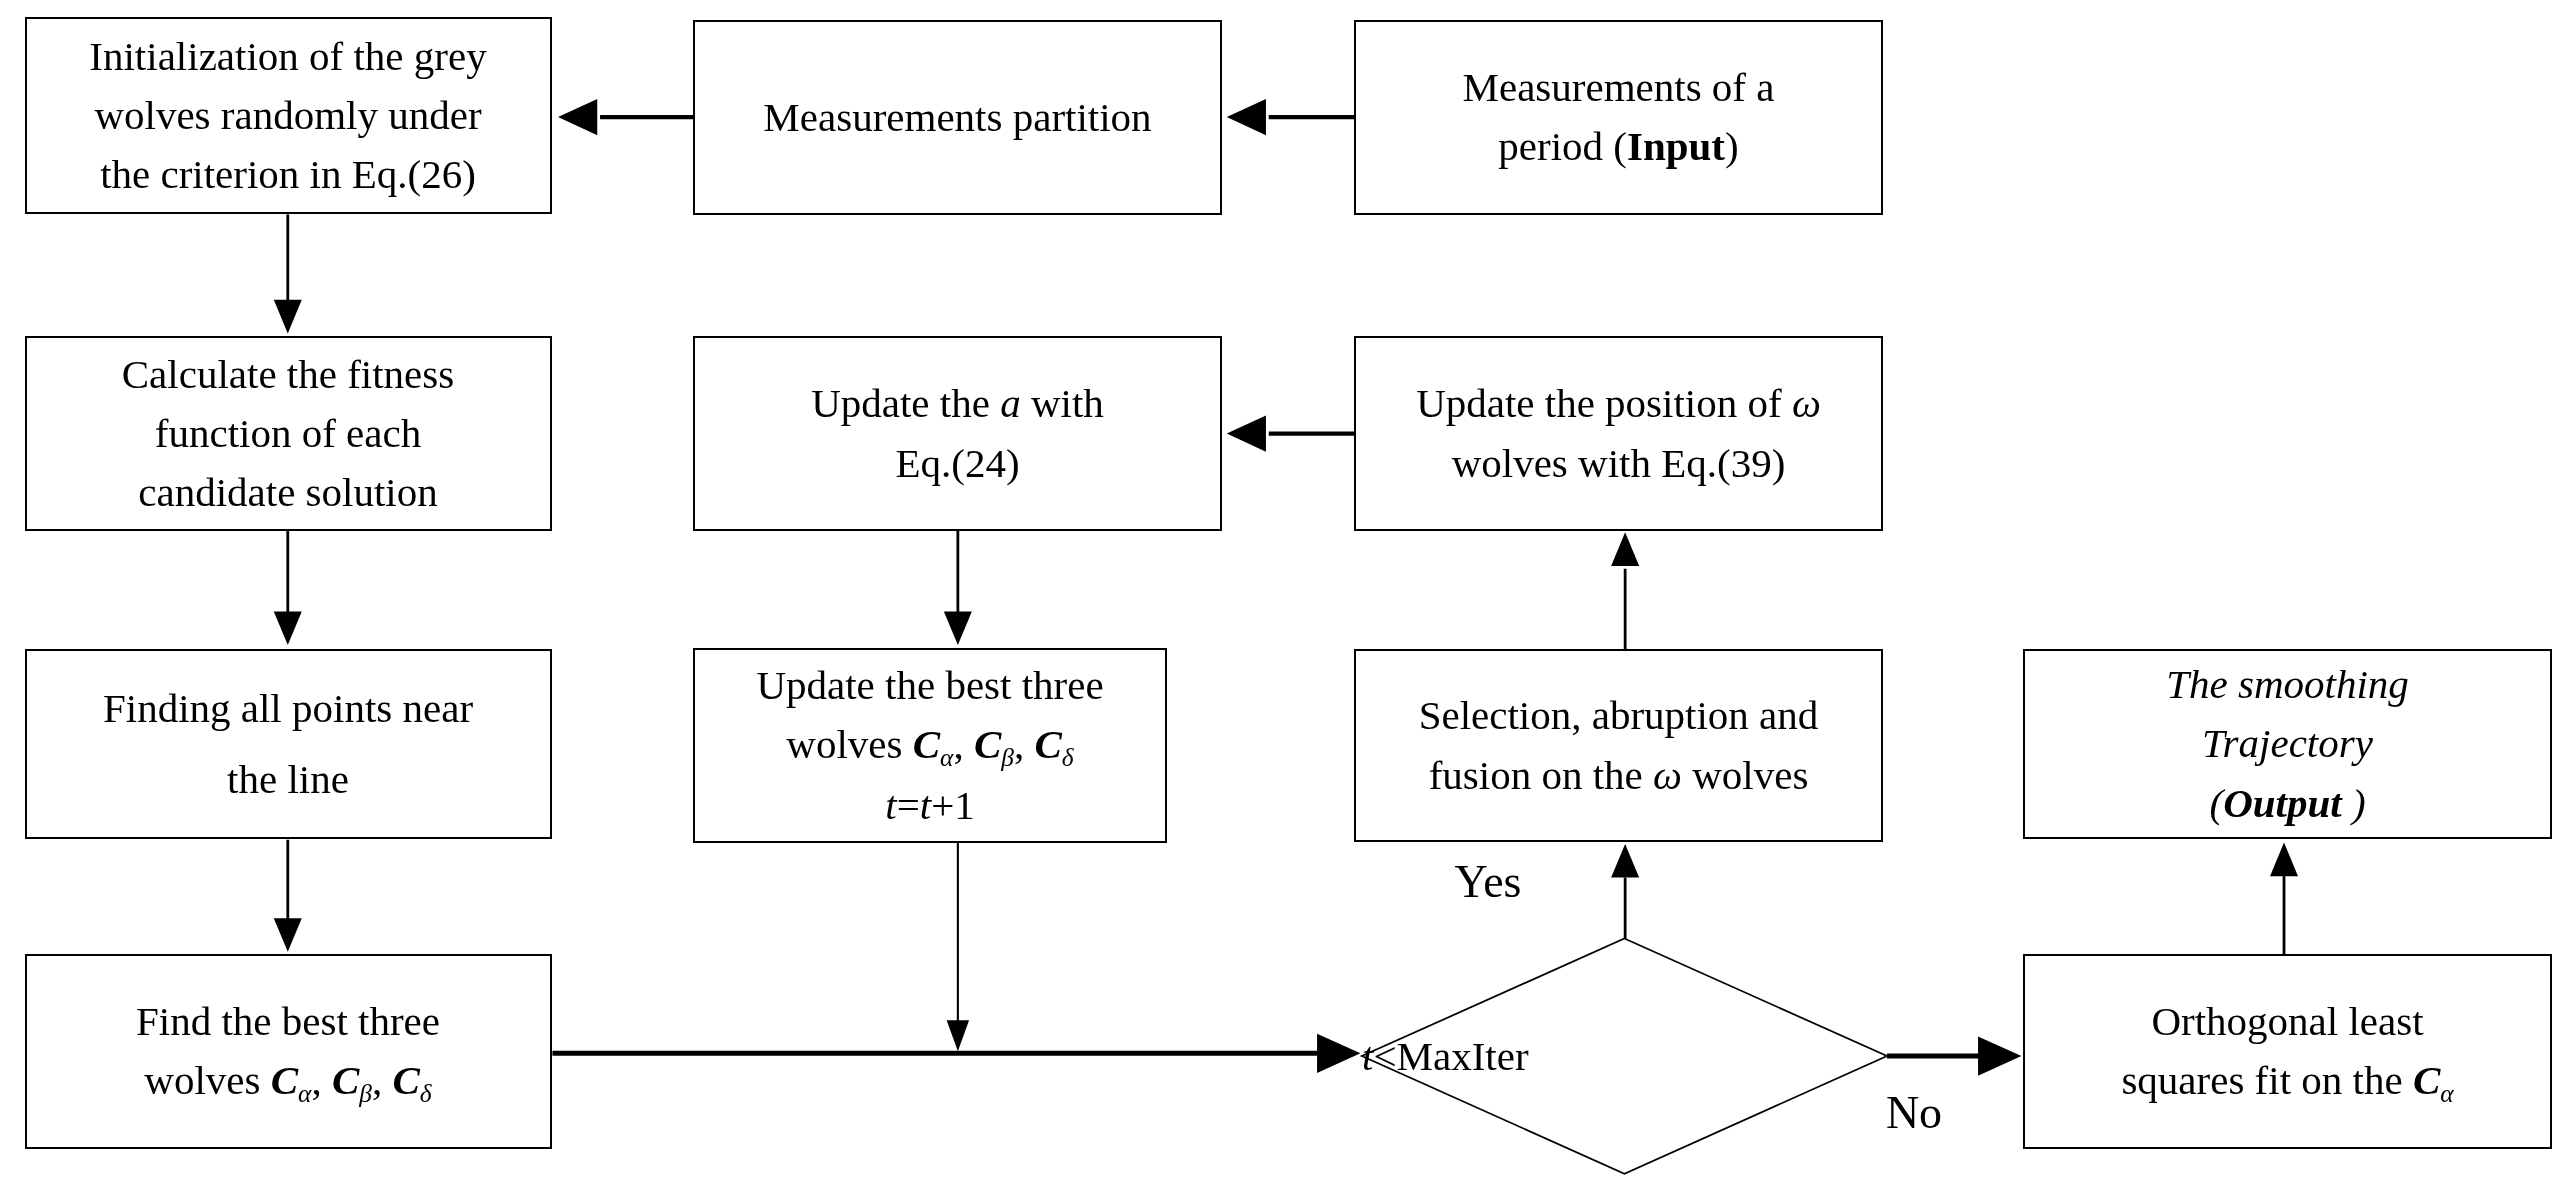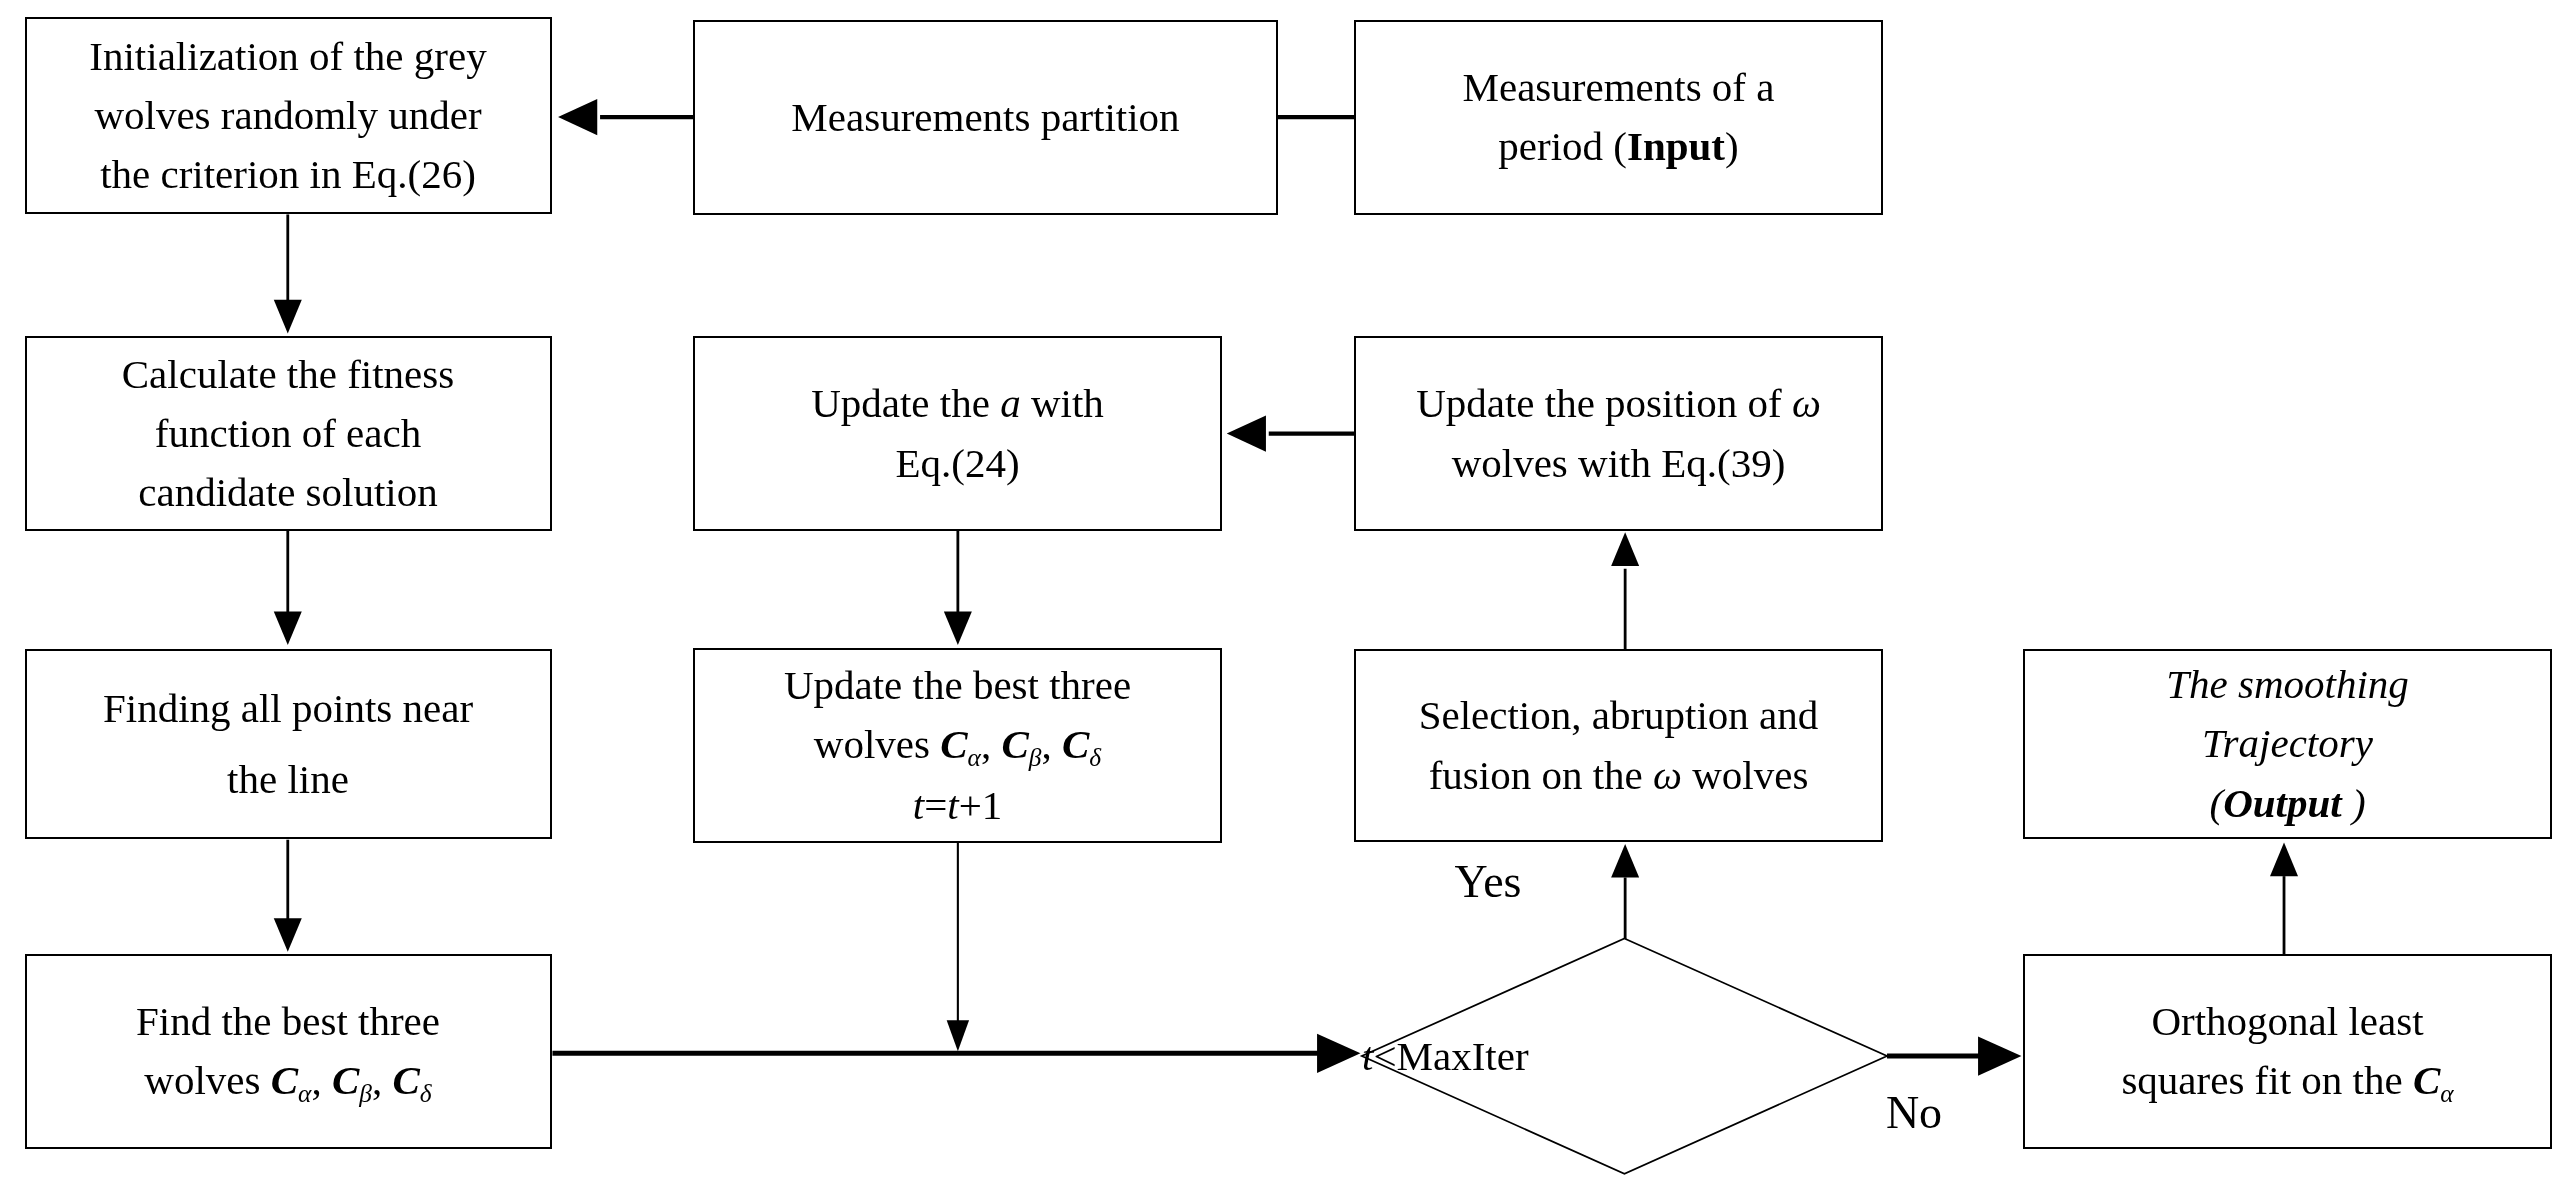--- a/index.html
+++ b/index.html
@@ -131,21 +131,21 @@
     </g>
 
     <polygon points="2320,1340 2695,1508 2320,1676 1945,1508" fill="#ffffff" stroke="#000000" stroke-width="2.5"></polygon>
   </svg>
 
   <div class="box" style="left:24.5px; top:17px; width:527px; height:197px;">
       <div class="tline"><span>Initialization of the grey</span></div>
       <div class="tline"><span>wolves randomly under</span></div>
       <div class="tline"><span>the criterion in Eq.(26)</span></div>
     </div>
-  <div class="box" style="left:693px; top:19.6px; width:585px; height:195px;">
+  <div class="box" style="left:693px; top:19.6px; width:529px; height:195px;">
       <div class="tline"><span>Measurements partition</span></div>
     </div>
   <div class="box" style="left:1354px; top:19.6px; width:529px; height:195px;">
       <div class="tline"><span>Measurements of a</span></div>
       <div class="tline"><span>period (</span><span class="s-b">Input</span><span>)</span></div>
     </div>
 
   <div class="box" style="left:24.5px; top:336px; width:527px; height:195px;">
       <div class="tline"><span>Calculate the fitness</span></div>
       <div class="tline"><span>function of each</span></div>
@@ -157,21 +157,21 @@
     </div>
   <div class="box" style="left:1354px; top:336px; width:529px; height:195px;">
       <div class="tline"><span>Update the position of </span><span class="s-i">ω</span></div>
       <div class="tline"><span>wolves with Eq.(39)</span></div>
     </div>
 
   <div class="box" style="left:24.5px; top:649px; width:527px; height:190px;gap:12px;">
       <div class="tline"><span>Finding all points near</span></div>
       <div class="tline"><span>the line</span></div>
     </div>
-  <div class="box" style="left:693px; top:648px; width:529px; height:195px;text-align:right;">
+  <div class="box" style="left:693px; top:648px; width:474px; height:195px;text-align:right;">
       <div class="tline"><span>Update the best three</span></div>
       <div class="tline"><span>wolves </span><span class="s-bi">C</span><span class="s-sub">α</span><span>, </span><span class="s-bi">C</span><span class="s-sub">β</span><span>, </span><span class="s-bi">C</span><span class="s-sub">δ</span></div>
       <div class="tline"><span class="s-i">t</span><span>=</span><span class="s-i">t</span><span>+1</span></div>
     </div>
   <div class="box" style="left:1354px; top:649px; width:529px; height:193px;">
       <div class="tline"><span>Selection, abruption and</span></div>
       <div class="tline"><span>fusion on the </span><span class="s-i">ω</span><span> wolves</span></div>
     </div>
   <div class="box" style="left:2023px; top:649px; width:529px; height:190px;font-style:italic;">
       <div class="tline"><span>The smoothing</span></div>

